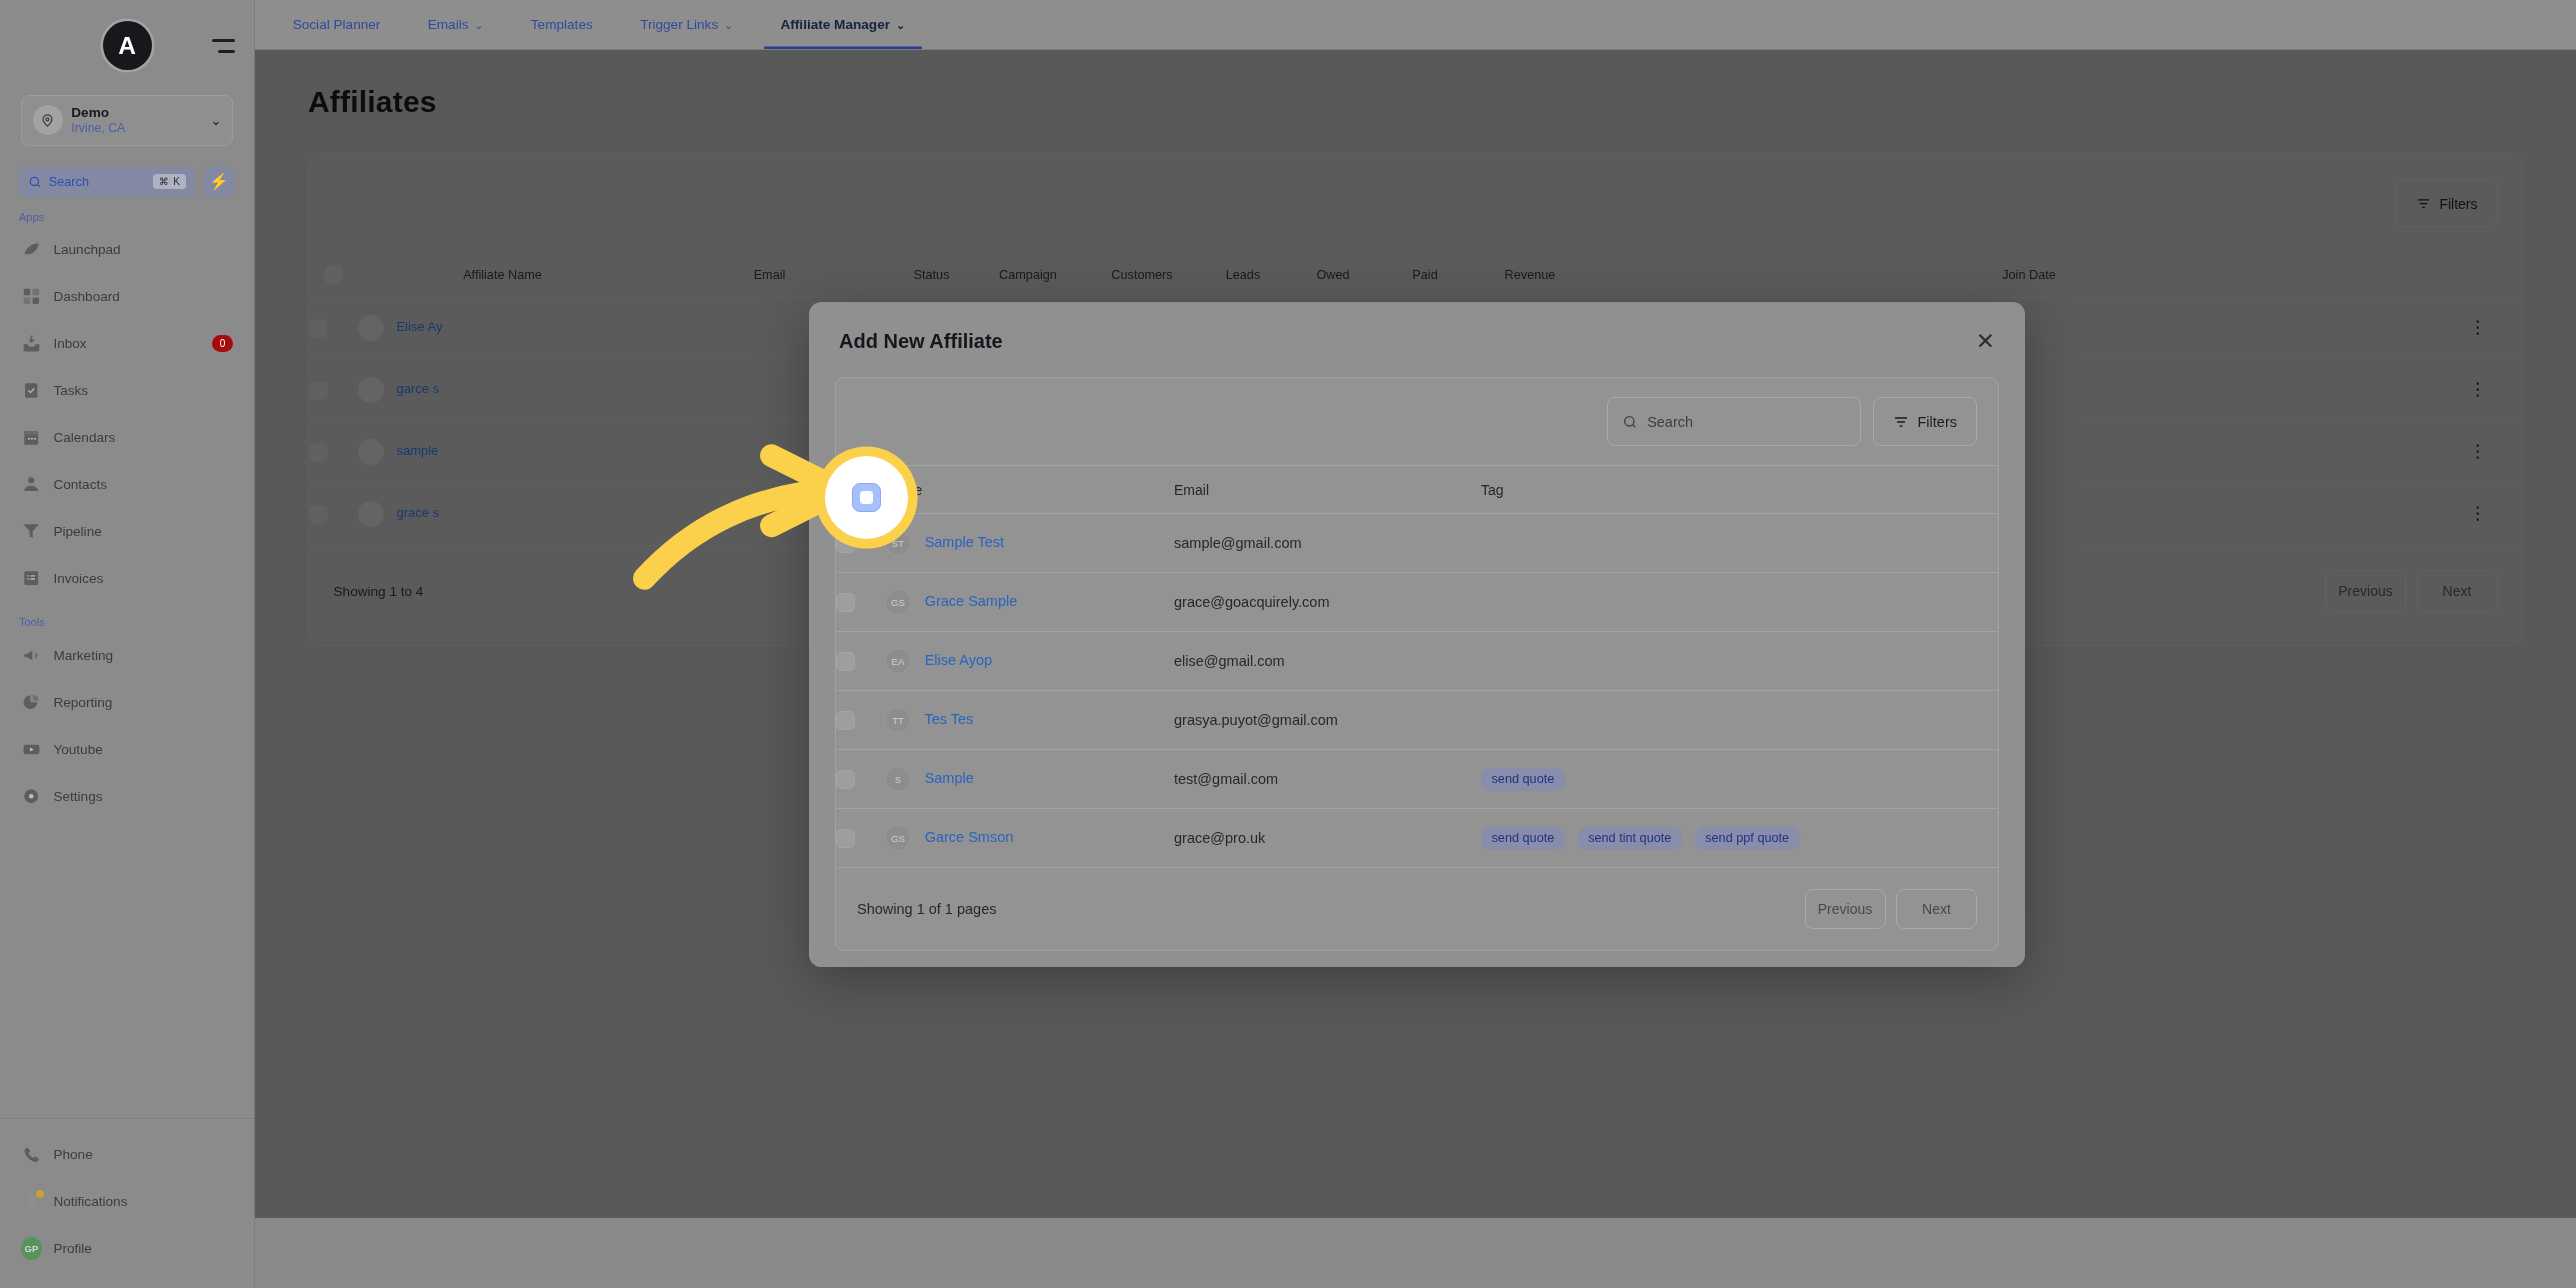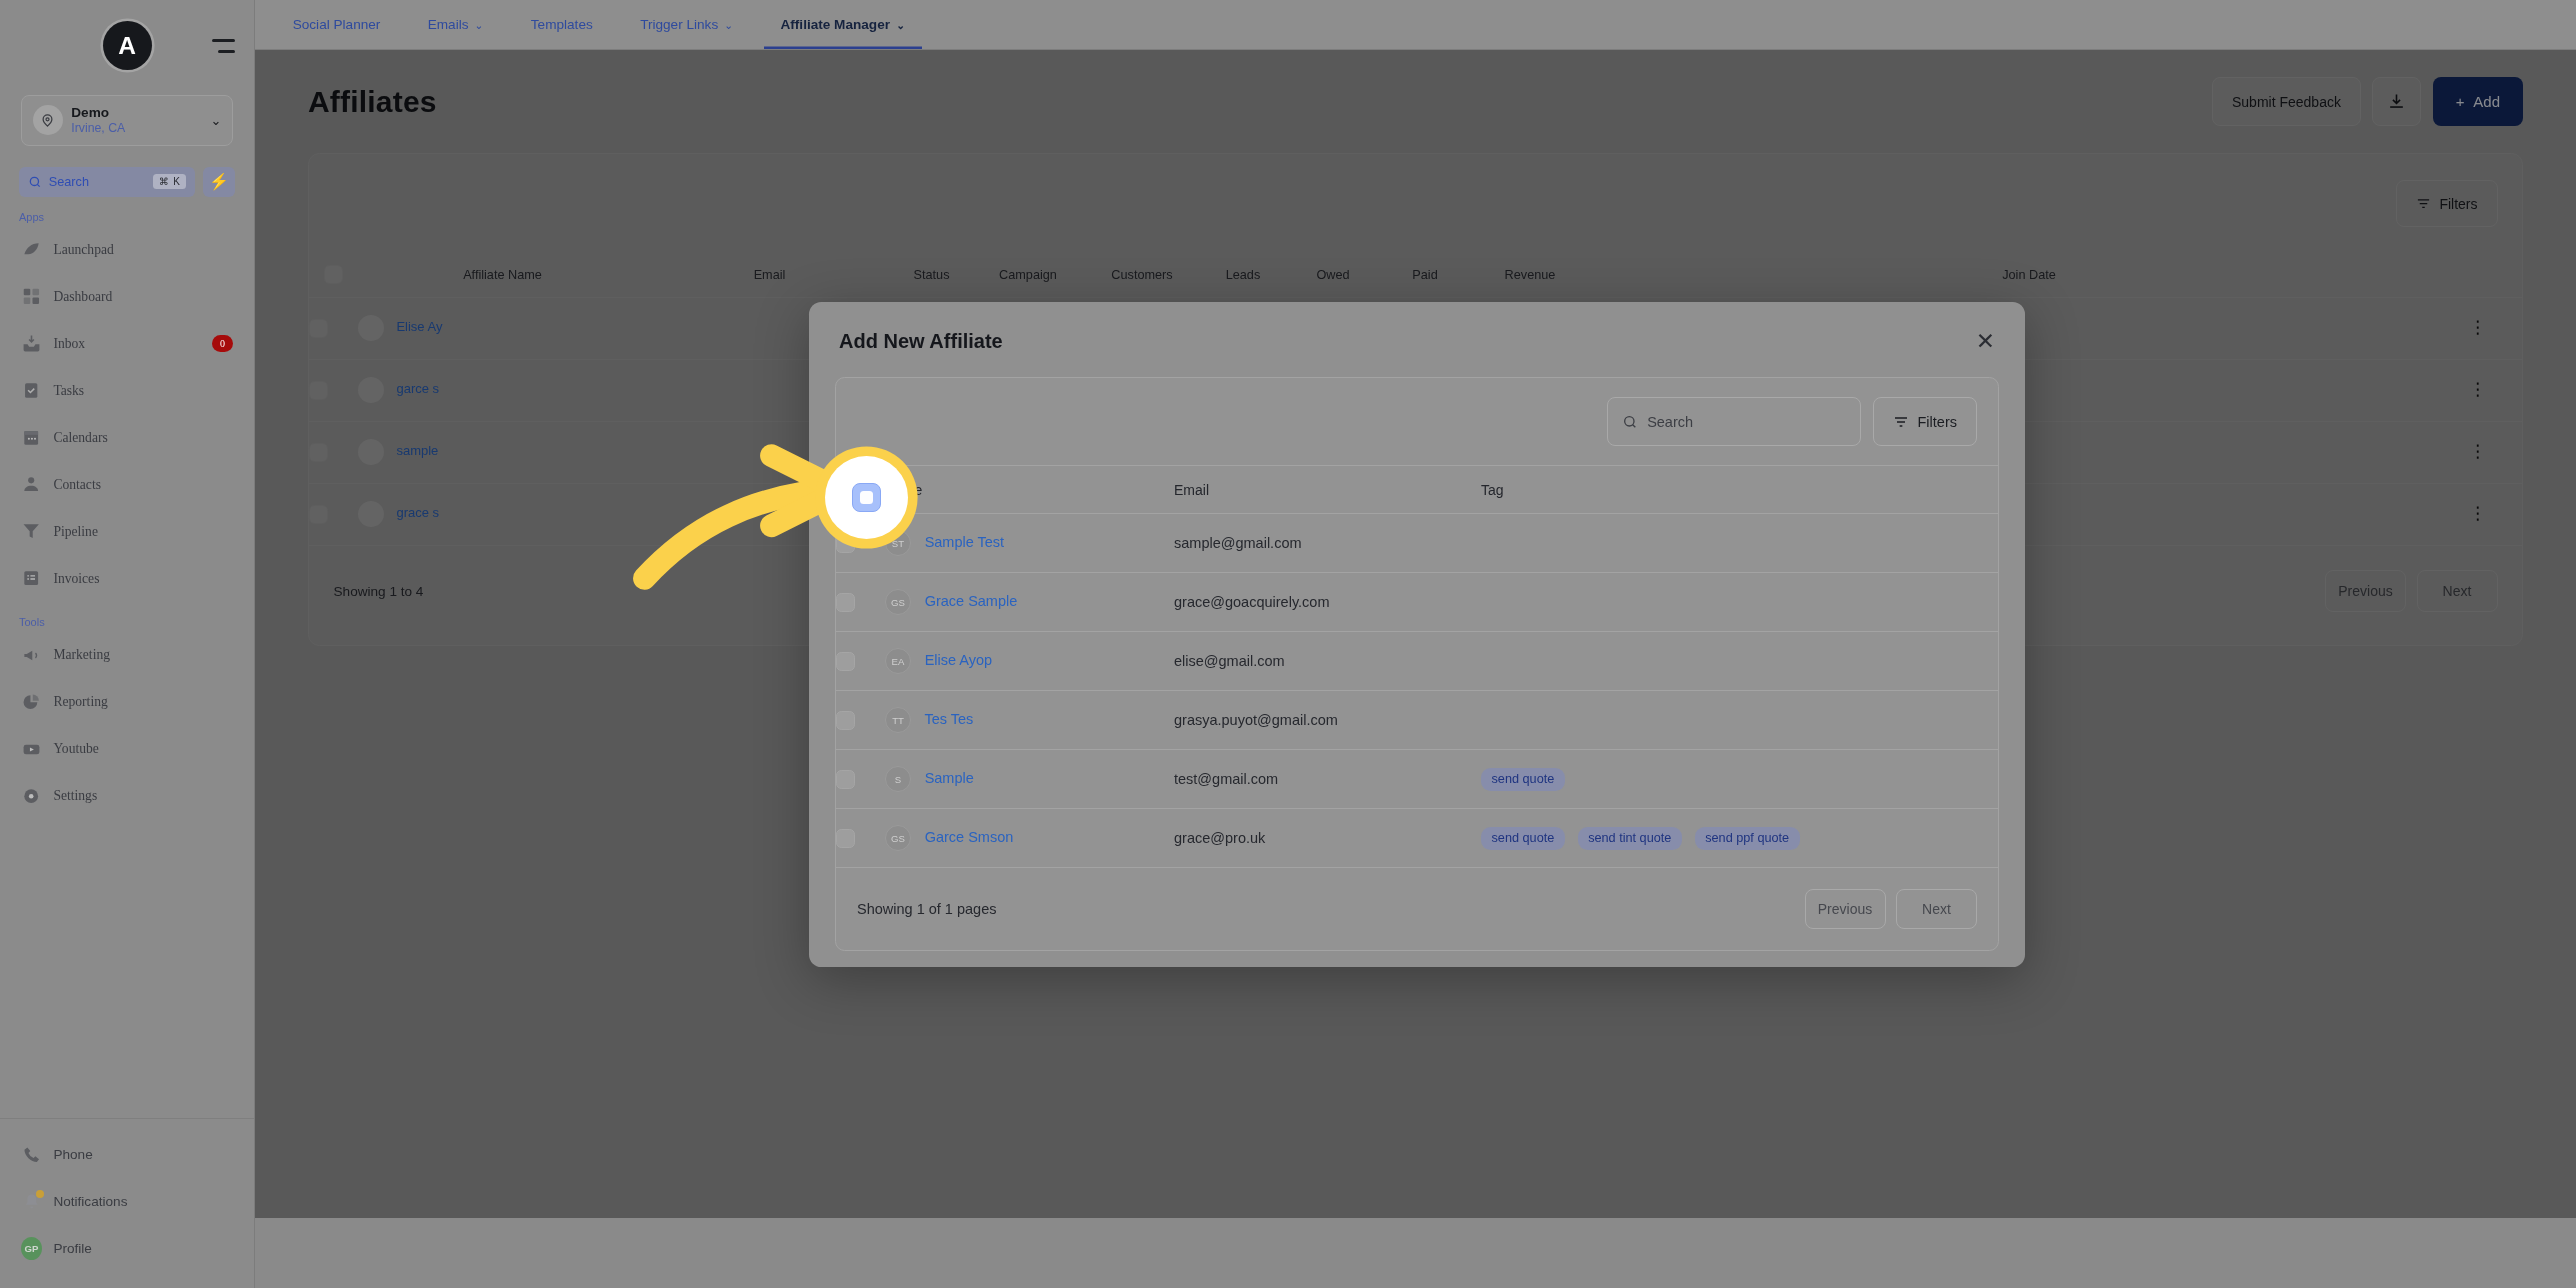--- a/index.html
+++ b/index.html
@@ -66,21 +66,21 @@
     font-size: 10px; color: #2a2c32; background: rgba(255,255,255,0.35);
     border-radius: 3.5px; padding: 1.8px 5.3px; letter-spacing: 0.9px;
   }
   .bolt-btn {
     width: 32px; height: 30px; background: rgba(120,135,210,0.35);
     border-radius: 6.1px; display:flex;align-items:center;justify-content:center;
     color:#2f4db3; font-size: 16px;
   }
 
   .sec-label { font-size: 11px; color: #4b5ea8; margin: 14px 0 3.5px 19px; }
-  .nav-list { padding: 0 14px; font-family: Liberation Serif, serif; }
+  .nav-list { padding: 0 14px; }
   .nav-item {
     display: flex; align-items: center; gap: 11.4px;
     height: 47px; padding: 0 7px; border-radius: 7px;
     color: #3a3c42; font-size: 13.6px; cursor: pointer;
   }
   .nav-ico { width: 21px; height: 21px; flex: none; display:flex;align-items:center;justify-content:center; opacity:.72; }
   .nav-lab { flex: 1; }
   .badge-red {
     background: #a60b0b; color: #fff; font-size: 10px;
     border-radius: 8.8px; min-width: 21px; height: 17.5px;
@@ -464,33 +464,20 @@
       </div>
       <div class="tab active">
         <span>Affiliate Manager</span>
         <span class="cv">⌄</span>
       </div>
     </div>
 
     <div class="content">
       <div class="page-head">
         <div class="page-title">Affiliates</div>
-        <div class="head-actions">
-          <div class="btn-outline">Submit Feedback</div>
-          <div class="btn-icon">
-            <svg width="19" height="19" viewBox="0 0 24 24" fill="none" stroke="#15171c" stroke-width="2">
-                <path d="M12 3v11M7.5 10L12 14.5 16.5 10"></path>
-                <path d="M4 19h16"></path>
-              </svg>
-          </div>
-          <div class="btn-primary">
-            <span>+</span>
-            <span>Add</span>
-          </div>
-        </div>
       </div>
 
       <div class="card">
         <div class="card-toolbar">
           <div class="fbtn">
             <svg width="15" height="15" viewBox="0 0 24 24" stroke="#1b1d22" stroke-width="2" fill="none">
                 <path d="M3 6h18M6 12h12M10 18h4"></path>
               </svg>
             <span>Filters</span>
           </div>

